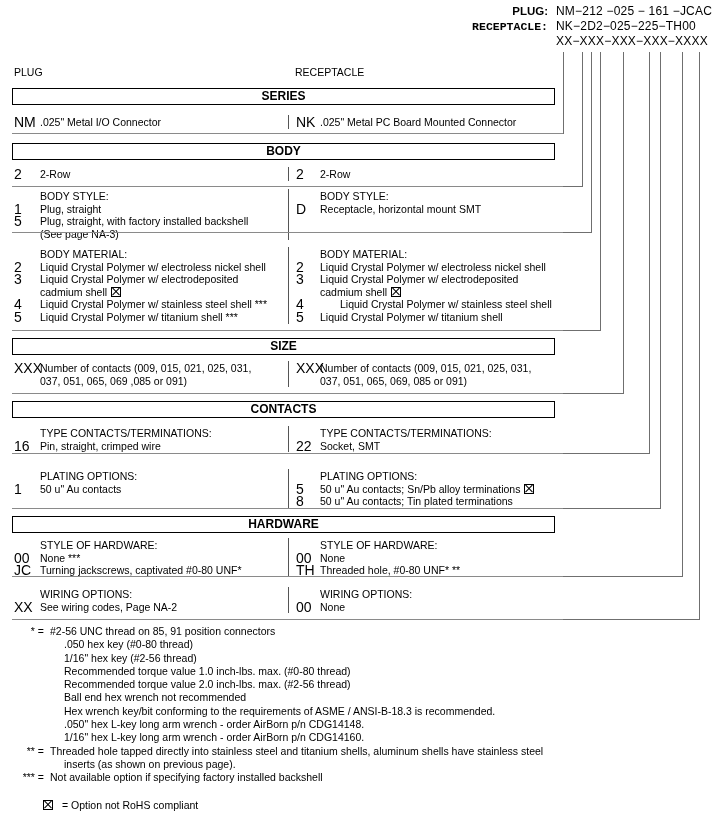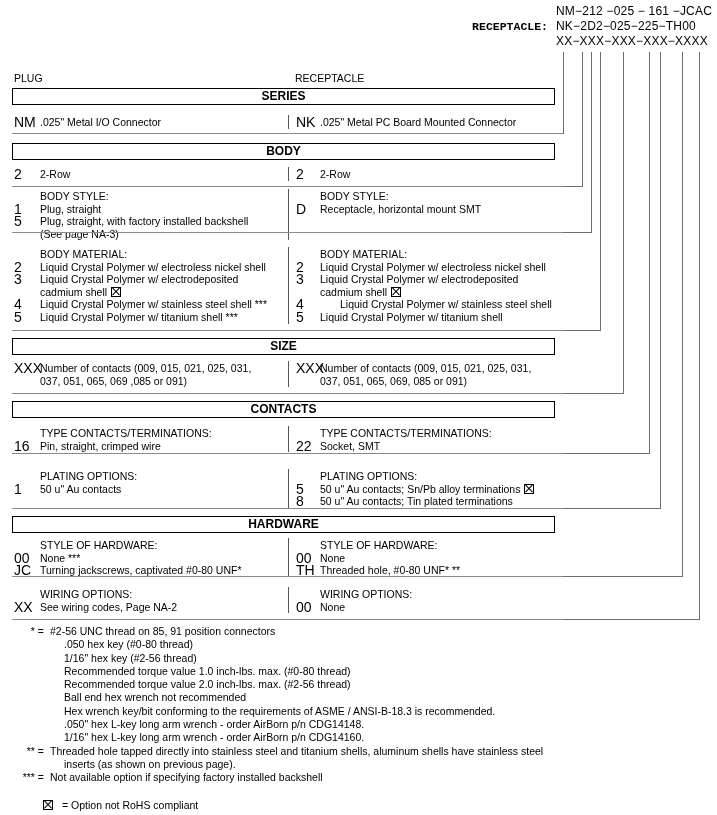--- a/index.html
+++ b/index.html
@@ -14,21 +14,21 @@
   
   .pn-header{position:absolute;left:0;top:4px;width:717px;}
   .pn-row{display:flex;justify-content:flex-end;align-items:baseline;line-height:15px;height:15px;}
   .pn-labelwrap{width:548px;text-align:right;padding-right:8px;box-sizing:border-box;}
   .pn-value{width:161px;font-size:12px;letter-spacing:.2px;white-space:nowrap;text-align:left;}
 
   
   .leaders{position:absolute;left:0;top:0;width:717px;height:815px;pointer-events:none;}
 
   
-  .col-caps{position:absolute;left:0;top:72px;width:560px;height:14px;text-decoration:underline;}
+  .col-caps{position:absolute;left:0;top:66px;width:560px;height:14px;text-decoration:underline;}
   .cap{position:absolute;font-size:10.5px;top:0;}
   .cap.plug{left:14px;}
   .cap.recep{left:295px;}
 
   
   .banner{position:absolute;left:12px;width:543px;height:17px;box-sizing:border-box;
           border:1.6px solid #000;background:#fff;
           font-size:12px;font-weight:bold;text-align:center;line-height:15px;}
   .rule{position:absolute;left:12px;height:0;border-top:1px solid #8a8a8a;}
   .vdiv{position:absolute;width:0;border-left:1.3px solid #555;}
@@ -47,20 +47,21 @@
   .note{position:relative;white-space:nowrap;}
   .note .mk{position:absolute;text-align:right;}
 </style>
 </head>
 <body>
 
 <div class="page">
 
   <div class="pn-header">
     <div class="pn-row">
+      <div class="pn-labelwrap" style="font-size:11.5px;font-weight:bold;">PLUG:</div>
       <div class="pn-value">NM−212 −025 − 161 −JCAC</div>
     </div>
     <div class="pn-row">
       <div class="pn-labelwrap" style="font-size:11.5px;font-weight:bold;font-family:Liberation Mono, monospace;">RECEPTACLE:</div>
       <div class="pn-value">NK−2D2−025−225−TH00</div>
     </div>
     <div class="pn-row">
       <div class="pn-labelwrap"></div>
       <div class="pn-value">XX−XXX−XXX−XXX−XXXX</div>
     </div>

